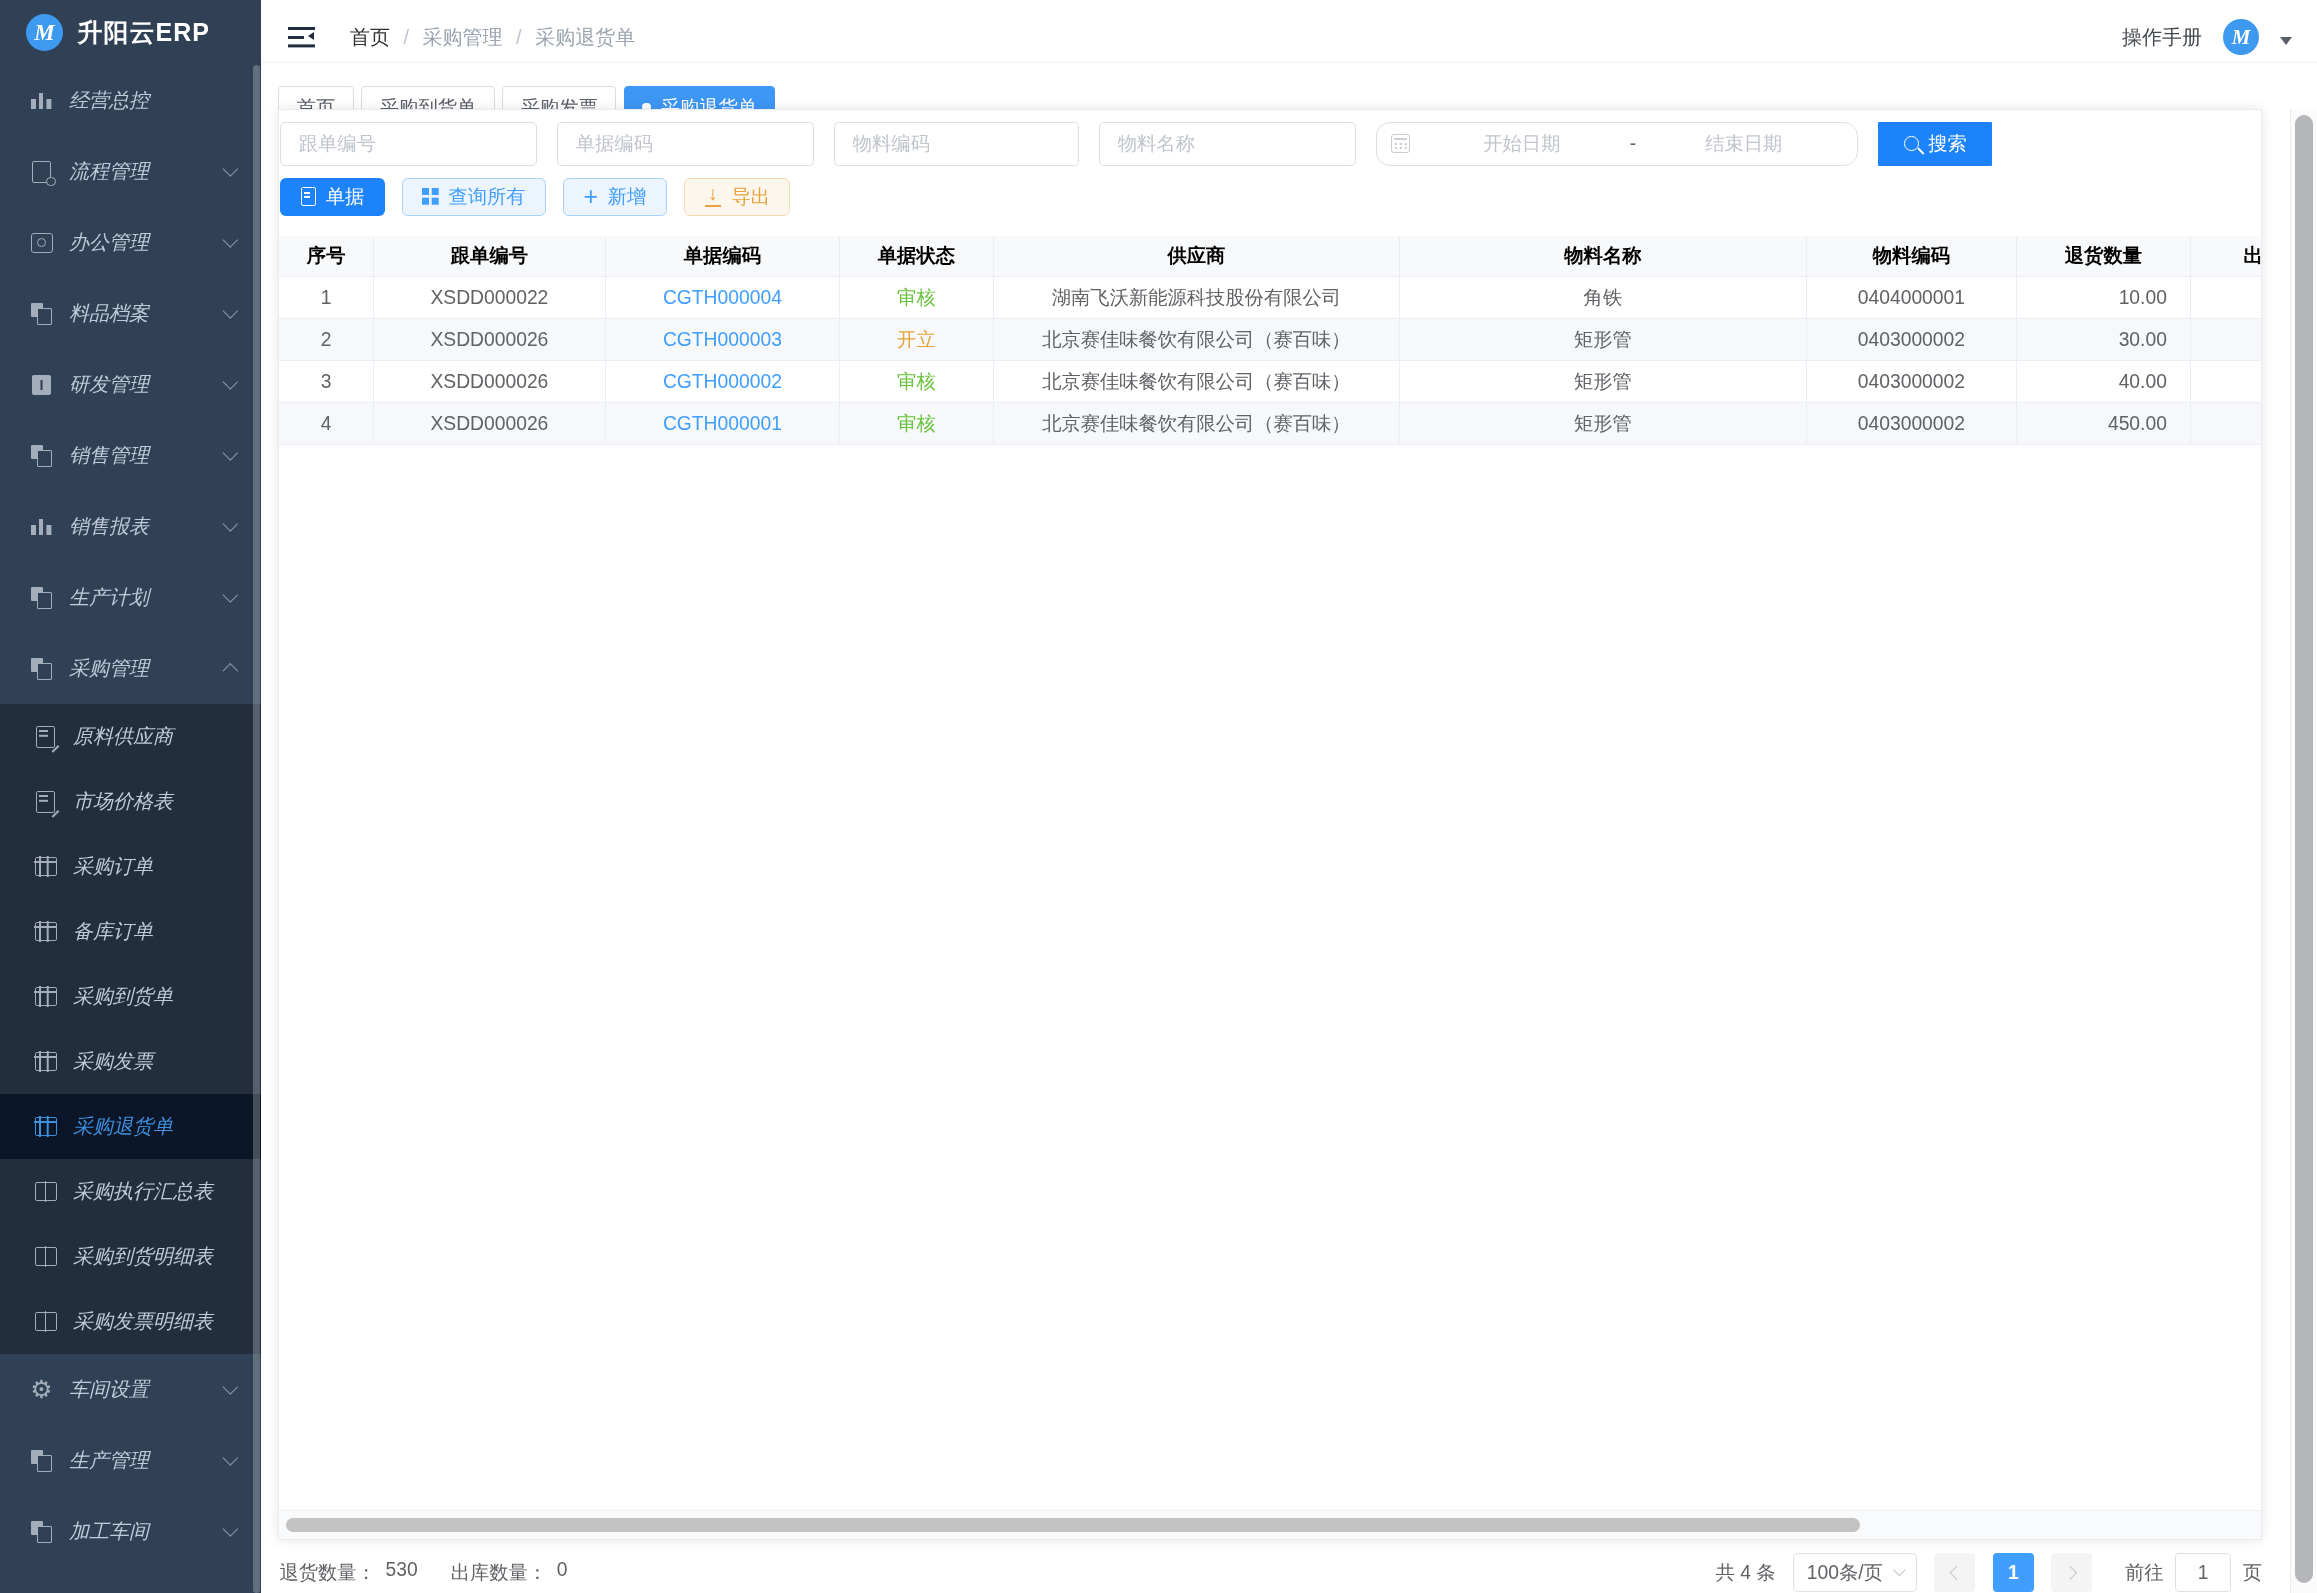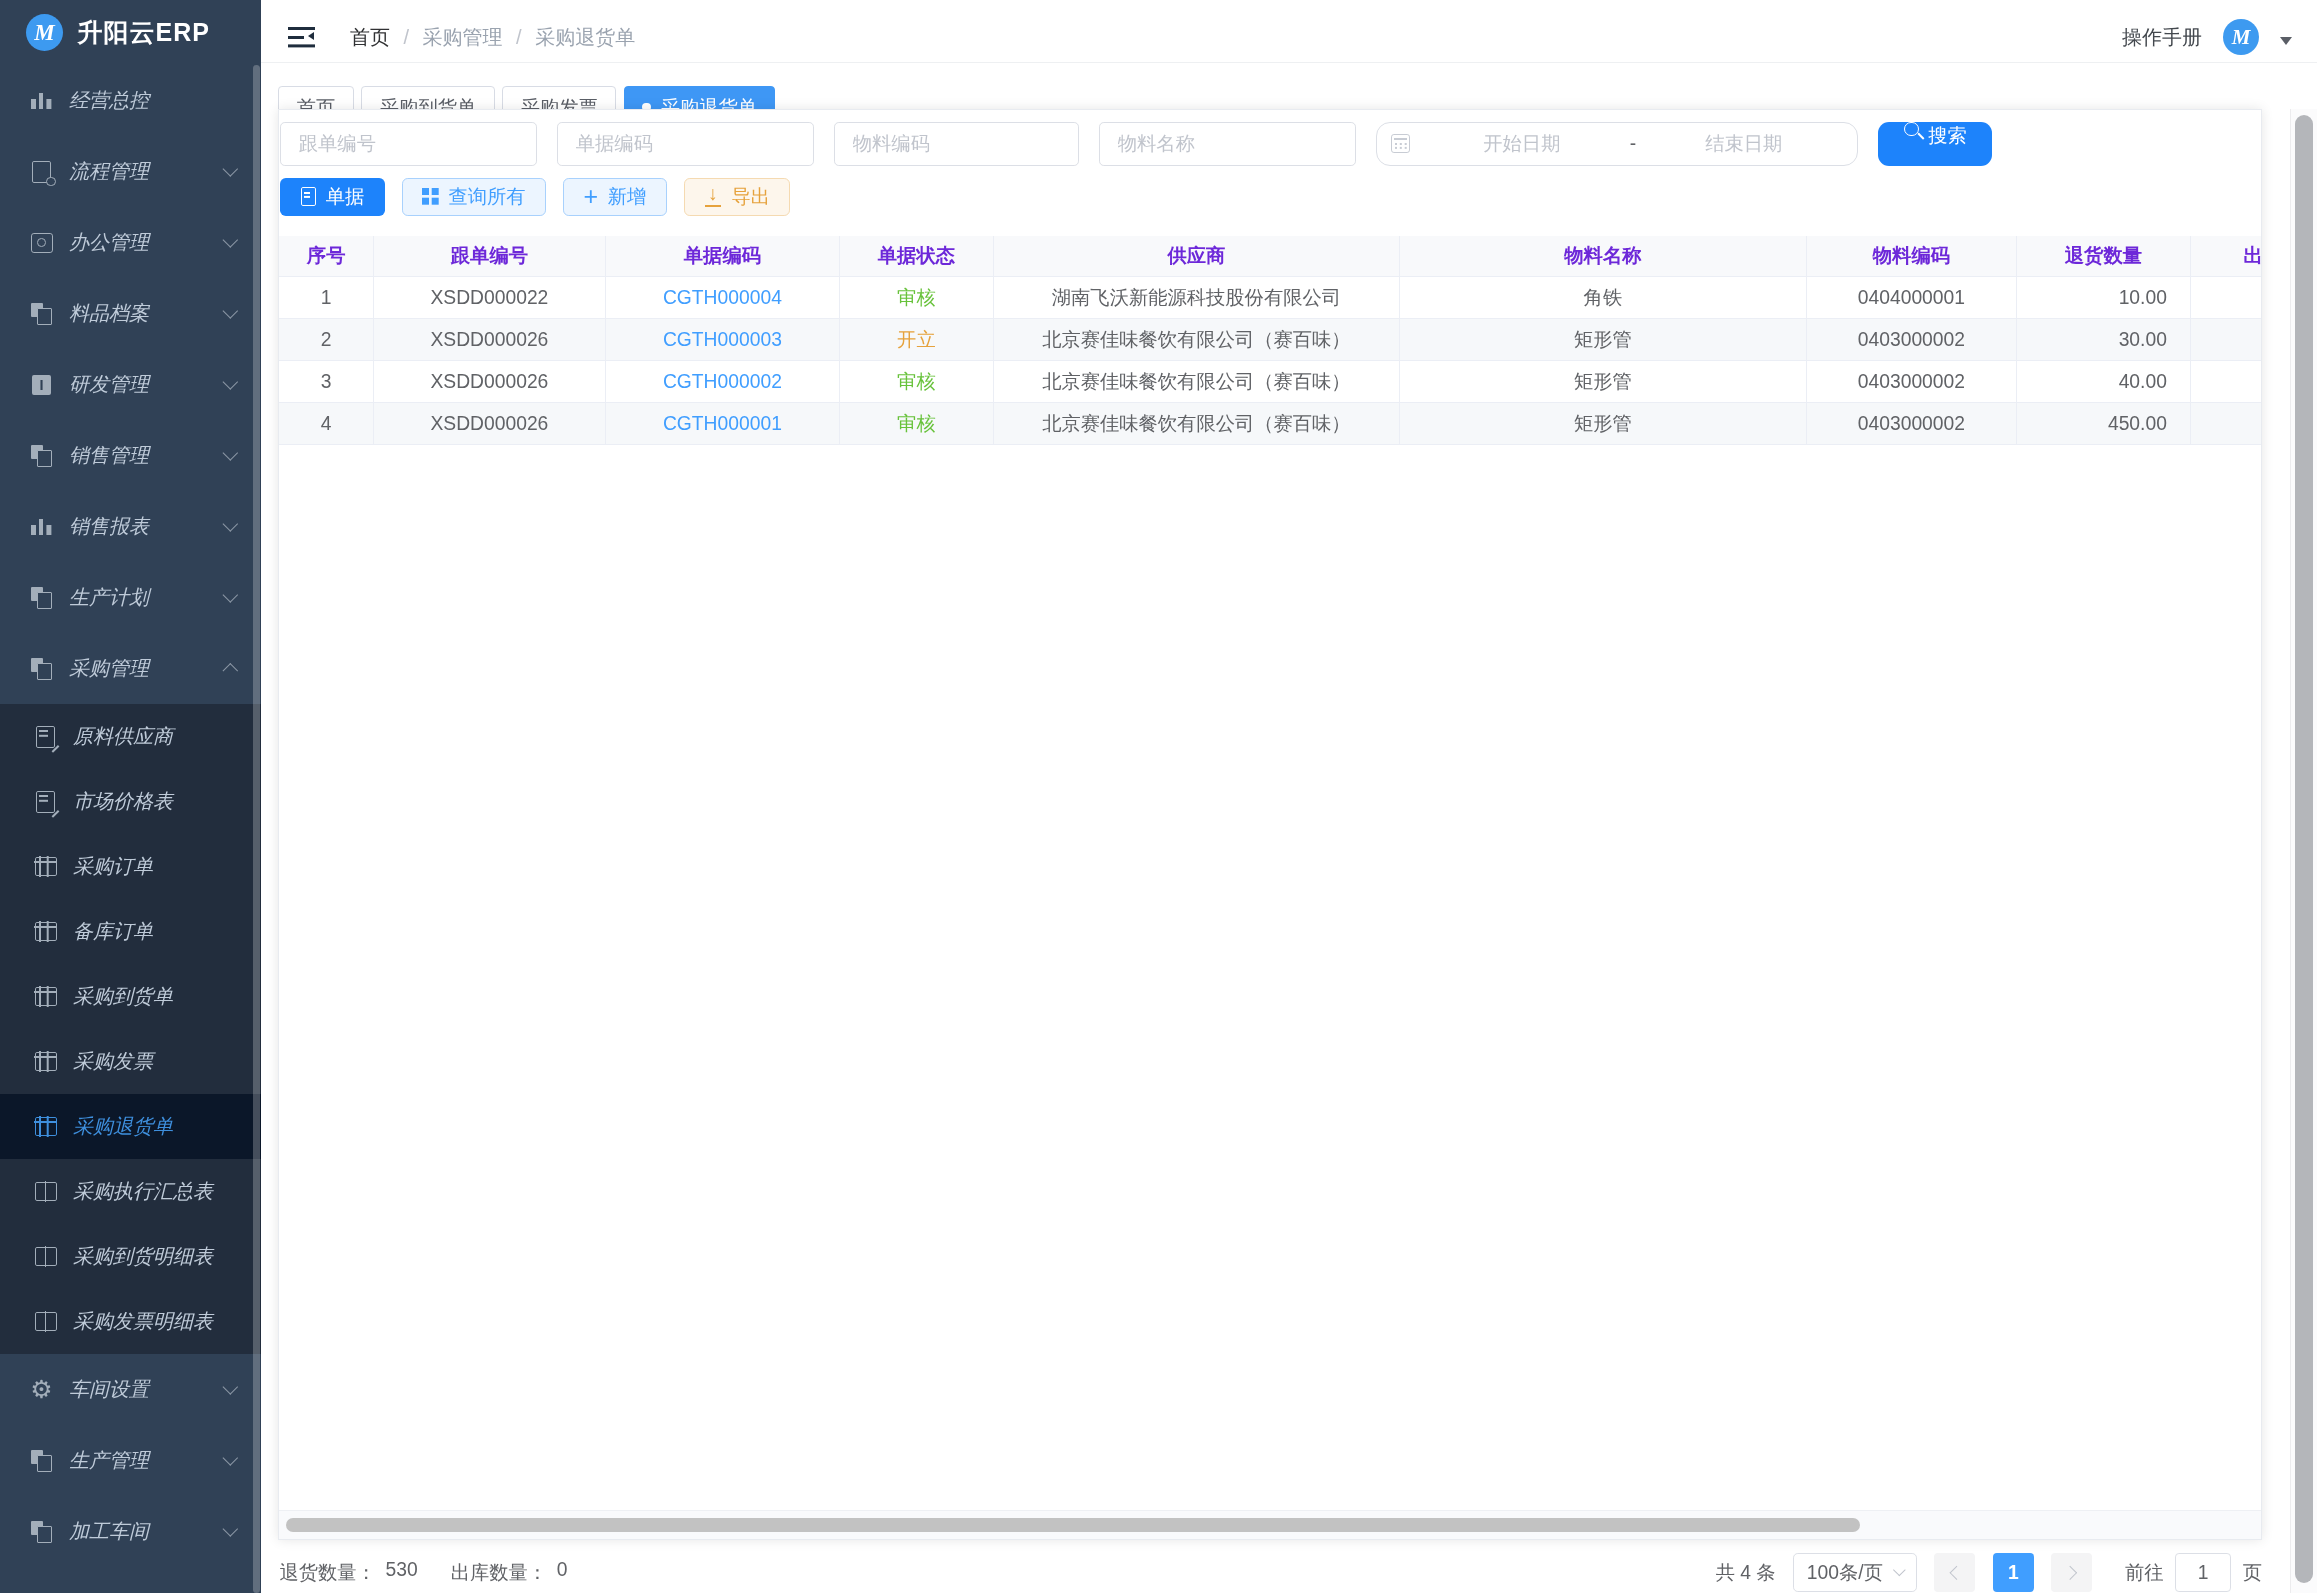--- a/index.html
+++ b/index.html
@@ -74,21 +74,21 @@
   .filters { display:flex; align-items:center; gap:20px; padding:11.6px 0 0 1px; }
   .f-input { width:257px; height:44px; border:1px solid #dcdfe6; border-radius:4.8px; font-size:19.3px; color:#606266; padding:0 17.4px; outline:none; font-family:inherit; }
   .f-input::placeholder { color:#c0c4cc; }
   .f-input.narrow { width:245px; }
   .daterange { width:482px; height:44px; border:1px solid #dcdfe6; border-radius:14px; display:flex; align-items:center; padding:0 13.5px; gap:7.7px; cursor:text; }
   .ic-cal { position:relative; width:19.3px; height:19.3px; border:1.9px solid #c8ccd4; border-radius:2.9px; flex:none; margin-right:3.9px; }
   .ic-cal::before { content:""; position:absolute; left:1.9px; right:1.9px; top:2.9px; height:1.9px; background:#c8ccd4; }
   .ic-cal::after { content:""; position:absolute; left:2.9px; top:7.7px; width:1.9px; height:1.9px; background:#c8ccd4; box-shadow:4.8px 0 0 #c8ccd4,9.7px 0 0 #c8ccd4, 0 3.9px 0 #c8ccd4,4.8px 3.9px 0 #c8ccd4,9.7px 3.9px 0 #c8ccd4; }
   .d-ph { flex:1; text-align:center; color:#c0c4cc; font-size:19.3px; }
   .d-sep { color:#606266; font-size:19.3px; }
-  .btn-search { width:114px; height:44px; border:none; border-radius:11px; background:#1d83fb; color:#fff; font-size:19.3px; display:flex; align-items:flex-start; justify-content:center; gap:9.7px; cursor:pointer; font-family:inherit; }
+  .btn-search { width:114px; height:44px; border:none; border-radius:1px; background:#1d83fb; color:#fff; font-size:19.3px; display:flex; align-items:center; justify-content:center; gap:9.7px; cursor:pointer; font-family:inherit; }
   .ic-search { position:relative; width:14.5px; height:14.5px; border:1.9px solid #fff; border-radius:50%; flex:none; }
   .ic-search::after { content:""; position:absolute; width:7.7px; height:1.9px; background:#fff; transform:rotate(45deg); right:-6.8px; bottom:-1.9px; }
 
   .toolbar { display:flex; align-items:center; gap:17.4px; margin-top:12px; padding-left:1px; }
   .btn { height:38px; border-radius:5.8px; font-size:19.3px; display:flex; align-items:center; justify-content:center; gap:9.7px; cursor:pointer; border:1px solid transparent; padding:0 19.3px; font-family:inherit; }
   .btn-primary { background:#1d83fb; color:#fff; }
   .btn-plain-blue { background:#ecf5ff; border-color:#a8d1fd; color:#409eff; }
   .btn-plain-yellow { background:#fdf6ec; border-color:#f5dab1; color:#e6a23c; }
   .ic-docw { position:relative; width:15.4px; height:18.3px; border:1.9px solid currentColor; border-radius:1.9px; }
   .ic-docw::after { content:""; position:absolute; left:1.9px; top:3.9px; width:6.8px; height:1.9px; background:currentColor; box-shadow:0 3.9px 0 currentColor; }
@@ -96,21 +96,21 @@
   .ic-grid::before { content:""; position:absolute; left:0; top:0; width:6.8px; height:6.8px; background:currentColor; box-shadow:9.7px 0 0 currentColor,0 9.7px 0 currentColor,9.7px 9.7px 0 currentColor; }
   .ic-plus { font-size:25px; line-height:21px; font-weight:400; }
   .ic-down { position:relative; width:17.4px; height:20px; }
   .ic-down::before { content:"\2193"; position:absolute; top:-3.9px; left:50%; transform:translateX(-50%); font-size:19.3px; }
   .ic-down::after { content:""; position:absolute; left:1px; right:1px; bottom:0; height:1.9px; background:currentColor; }
 
   
   .table-clip { margin-top:20px; overflow:hidden; }
   table { border-collapse:collapse; table-layout:fixed; width:2093px; }
   th, td { border:1px solid #ebeef5; font-size:19.3px; height:42px; text-align:center; padding:0 7.7px; overflow:hidden; white-space:nowrap; }
-  th { background:#f8f9fb; color:#6d28d9; font-weight:700; height:41px; }
+  th { background:#f8f9fb; color:#000000; font-weight:700; height:41px; }
   td { color:#606266; }
   tr.striped td { background:#f6f8fa; }
   td.num { text-align:right; padding-right:23px; }
   .doclink { color:#409eff; cursor:pointer; }
   .status-green { color:#67c23a; }
   .status-orange { color:#e6a23c; }
   table, th:first-child, td:first-child { border-left:none; }
   th:last-child, td:last-child { border-right:none; }
   thead th { border-top:none; }
 

